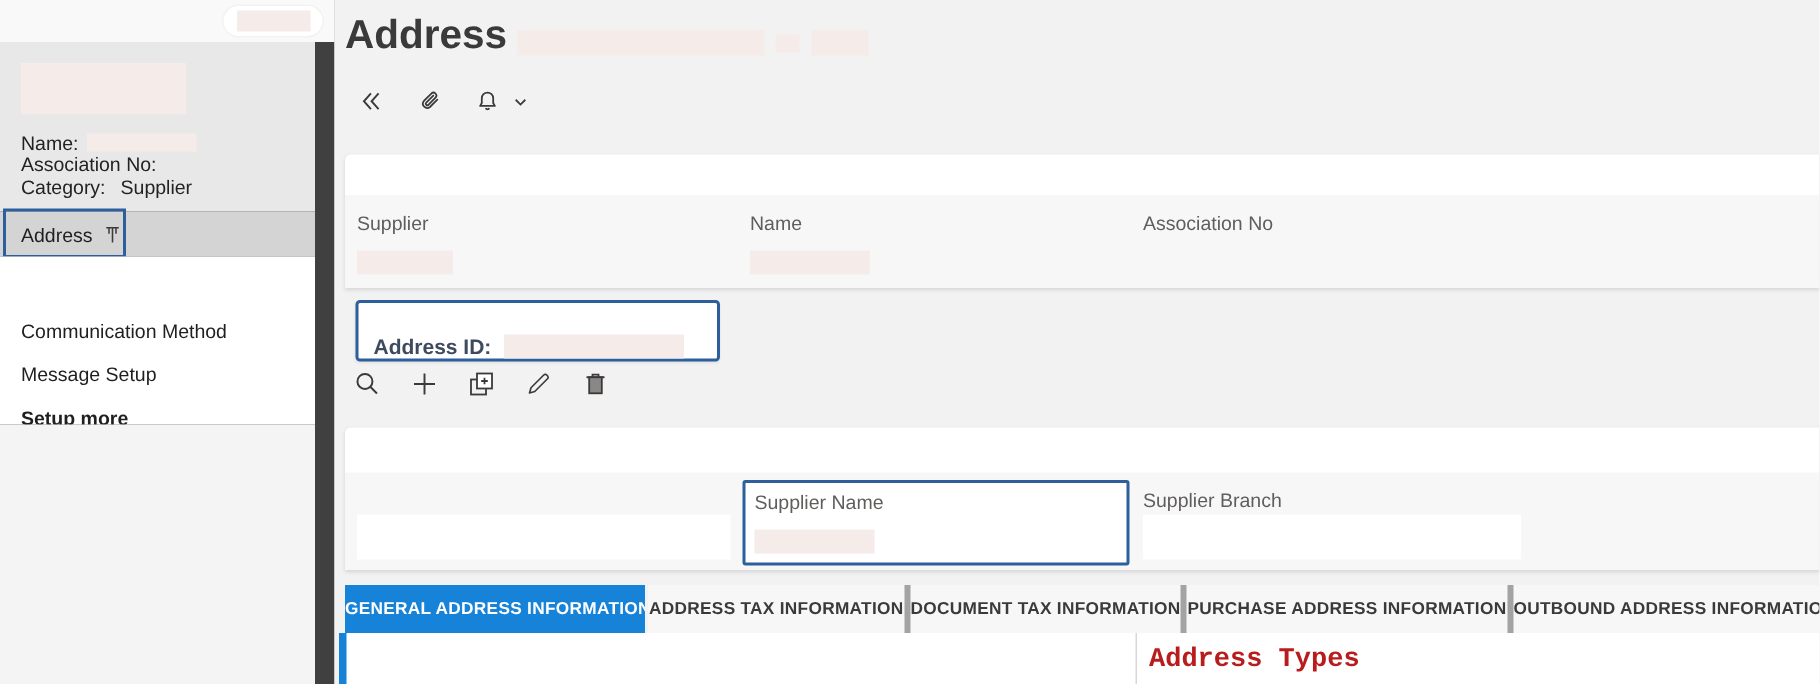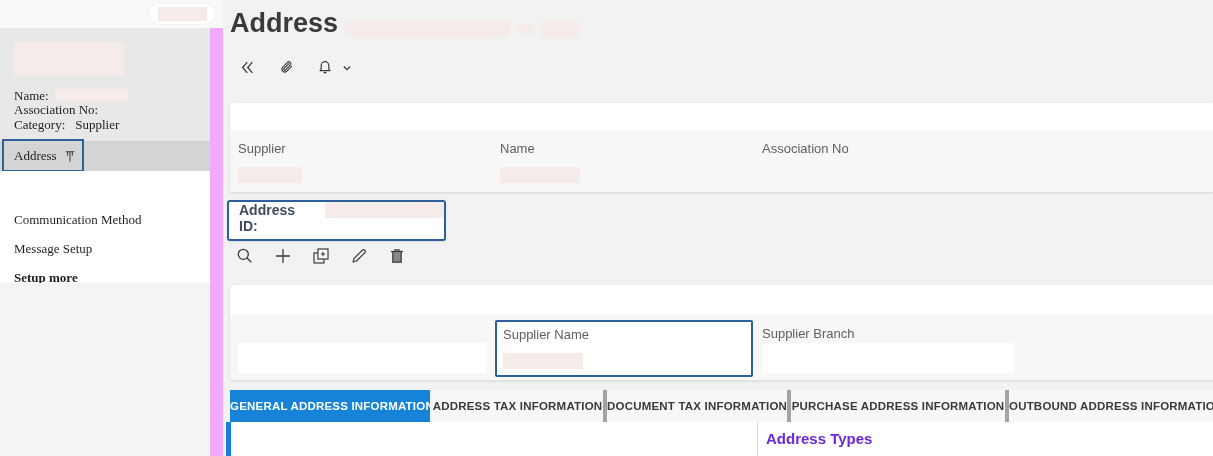--- a/index.html
+++ b/index.html
@@ -4,21 +4,21 @@
 <style>
   * { margin:0; padding:0; box-sizing:border-box; }
   html,body { width:1213px; height:456px; overflow:hidden; }
   body { font-family:"Liberation Sans","DejaVu Sans",sans-serif; background:#ffffff; position:relative; color:#1f1f1f; }
 
   
   .redact { background:#f5ecea; display:inline-block; }
   svg { display:block; }
 
   
-  .sidebar { position:absolute; left:0; top:0; width:223px; height:456px; background:#f0abfc;font-family:Liberation Serif, serif; }
+  .sidebar { position:absolute; left:0; top:0; width:223px; height:456px; background:#404040; }
   .sb-top { position:absolute; left:0; top:0; width:223px; height:28px; background:#faf9fa; }
   .sb-pill { position:absolute; right:8px; top:4px; width:66px; height:20px; background:#ffffff; border-radius:10px; box-shadow:0 0 0 1px #f3f2f3; display:flex; align-items:center; justify-content:center; }
   .sb-pill .redact { width:49px; height:14px; }
   .sb-info { position:absolute; left:0; top:28px; width:210px; height:113px; background:#e9e8e9; padding:14px 0 0 14px; font-size:13px; line-height:14.5px; color:#232323; }
   .sb-info .big-redact { width:110px; height:34px; margin-bottom:9px; }
   .sb-info-row { white-space:nowrap; }
   .sb-info-row .redact { width:73px; height:12px; margin-left:6px; vertical-align:-1px; }
   .cat-gap { display:inline-block; width:10px; }
   .sb-selected { position:absolute; left:0; top:141px; width:210px; height:30px; background:#d5d4d5; display:flex; align-items:center; padding-left:14px; font-size:13px; }
   .sb-selected .pin { margin-left:7px; margin-top:1px; }
@@ -42,21 +42,21 @@
   .card-fields { position:absolute; left:0; right:0; bottom:0; background:#f8f7f8; }
   .fld-label { position:absolute; font-size:13px; color:#605e5c; white-space:nowrap; }
   .fld-redact { position:absolute; height:16px; }
   .fld-input { position:absolute; height:30px; background:#ffffff; cursor:text; }
 
   .card1 { top:103px; height:89px; }
   .card1 .card-fields { top:27px; }
   .card2 { top:285px; height:95px; }
   .card2 .card-fields { top:30px; }
 
-  .addr-banner { position:absolute; left:4px; top:200px; width:219px; height:41px; background:#ffffff; border:2px solid #2d5f9c; border-radius:3px; display:flex; align-items:flex-start; padding-left:10px; box-shadow:0 1px 2px rgba(0,0,0,0.08); }
+  .addr-banner { position:absolute; left:14px; top:200px; width:243px; height:41px; background:#ffffff; border:2px solid #2d5f9c; border-radius:3px; display:flex; align-items:flex-end; padding-left:10px; box-shadow:0 1px 2px rgba(0,0,0,0.08); }
   .addr-banner .lbl { font-size:14px; font-weight:bold; color:#3e4b5e; }
   .addr-banner .redact { width:120px; height:16px; margin-left:8px; }
 
   .rec-toolbar { position:absolute; left:13px; top:247px; display:flex; align-items:center; color:#3b3a39; }
   .ricon { width:38px; cursor:pointer; display:flex; align-items:center; }
 
   .field-box { position:absolute; left:265px; top:5px; width:258px; height:57px; background:#ffffff; border:2px solid #2d5f9c; border-radius:2px; }
   .field-box .fb-label { position:absolute; left:6px; top:5px; font-size:13px; color:#605e5c; }
   .field-box .redact { position:absolute; left:6px; top:31px; width:80px; height:16px; }
 
@@ -64,21 +64,21 @@
   .tabbar { position:absolute; left:7px; right:0; top:390px; height:32px; display:flex; }
   .tab { height:32px; line-height:32px; text-align:center; font-size:11.5px; font-weight:bold; letter-spacing:0.2px; color:#3b3a39; white-space:nowrap; overflow:hidden; cursor:pointer; }
   .tab.active { background:#1783d8; color:#ffffff; }
   .tab.inactive { background:#f8f7f8; }
   .tab.inactive.first { margin-left:2px; }
   .tab.inactive + .tab.inactive { border-left:4px solid #a3a3a3; }
   .t0 { width:200px; } .t1 { width:171px; } .t2 { width:184px; } .t3 { width:218px; } .t4 { width:208px; }
 
   .tab-content { position:absolute; left:3px; right:0; top:422px; height:34px; background:#ffffff; border-left:5px solid #1783d8; }
   .tc-divider { position:absolute; left:526px; top:0; bottom:0; width:1px; background:#d8d8d8; }
-  .tc-title { position:absolute; left:535px; top:8px; font-size:15px; font-weight:bold; color:#6d28d9; }
+  .tc-title { position:absolute; left:535px; top:8px; font-size:18px; font-weight:bold; color:#b91c1c;font-family:Liberation Mono, monospace; }
 </style>
 </head>
 <body>
 
 <div class="sidebar">
   <div class="sb-top">
     <div class="sb-pill">
       <span class="redact"></span>
     </div>
   </div>

